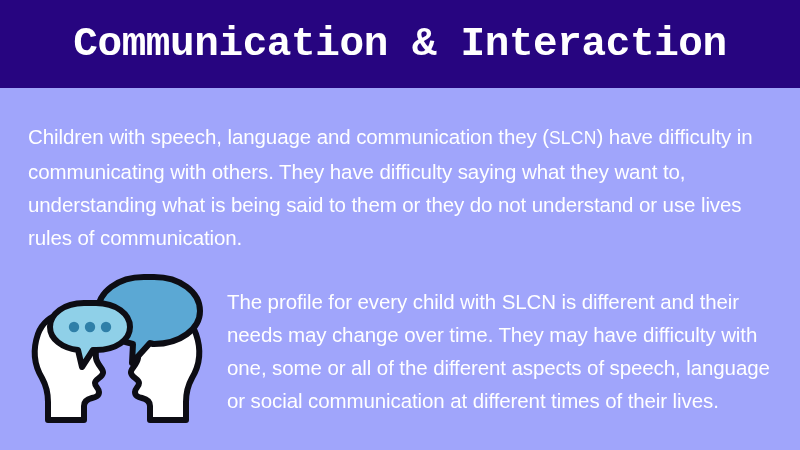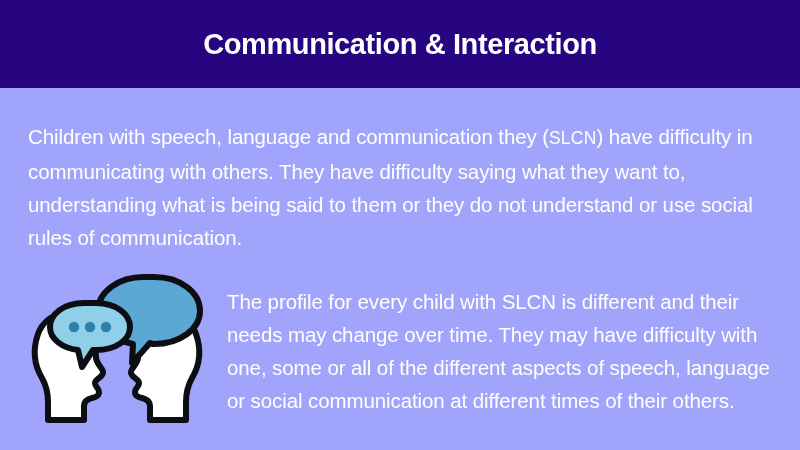--- a/index.html
+++ b/index.html
@@ -29,22 +29,22 @@
     top: 0;
     width: 800px;
     height: 88px;
     background: #270580;
     display: flex;
     align-items: center;
     justify-content: center;
   }
   .header-title {
     color: #ffffff;
-    font-family: Liberation Sans, sans-serif;
-    font-size: 29px;
+    font-family: Liberation Mono, monospace;
+    font-size: 41px;
     font-weight: bold;
     letter-spacing: -0.4px;
     line-height: 1;
     white-space: nowrap;
     margin: 8px;
     padding: 0;
   }
 
   
   .para-top {
@@ -100,21 +100,21 @@
 </style>
 </head>
 <body>
 
 <div class="slide">
 
   <div class="header-bar">
     <h1 class="header-title">Communication &amp; Interaction</h1>
   </div>
 
-  <p class="para-top"><span>Children with speech, language and communication they (</span><span class="small-caps">SLCN</span><span>) have difficulty in communicating with others. They have difficulty saying what they want to, understanding what is being said to them or they do not understand or use social rules of communication.</span></p>
+  <p class="para-top"><span>Children with speech, language and communication they (</span><span class="small-caps">SLCN</span><span>) have difficulty in communicating with others. They have difficulty saying what they want to, understanding what is being said to them or they do not understand or use lives rules of communication.</span></p>
 
   <div class="lower">
 
     <div class="illustration">
       <svg viewBox="0 0 182 160" xmlns="http://www.w3.org/2000/svg">
 
         <path fill="#ffffff" stroke="#0d0d14" stroke-width="6" stroke-linejoin="round" stroke-linecap="round" d="M66 52
                  C 48 36, 20 42, 12 64
                  C 5 84, 10 98, 16 108
                  C 21 117, 22 124, 22 132
@@ -159,16 +159,16 @@
                  C 68 80, 69 80, 70 80
                  C 90 80, 104 70, 104 57
                  C 104 44, 90 33, 70 33 Z"></path>
 
         <circle cx="48" cy="57" r="5.2" fill="#2f7fa8"></circle>
         <circle cx="64" cy="57" r="5.2" fill="#2f7fa8"></circle>
         <circle cx="80" cy="57" r="5.2" fill="#2f7fa8"></circle>
       </svg>
     </div>
 
-    <p class="para-bottom">The profile for every child with SLCN is different and their needs may change over time. They may have difficulty with one, some or all of the different aspects of speech, language or social communication at different times of their others.</p>
+    <p class="para-bottom">The profile for every child with SLCN is different and their needs may change over time. They may have difficulty with one, some or all of the different aspects of speech, language or social communication at different times of their lives.</p>
 
   </div>
 </div>
 
 </body></html>

